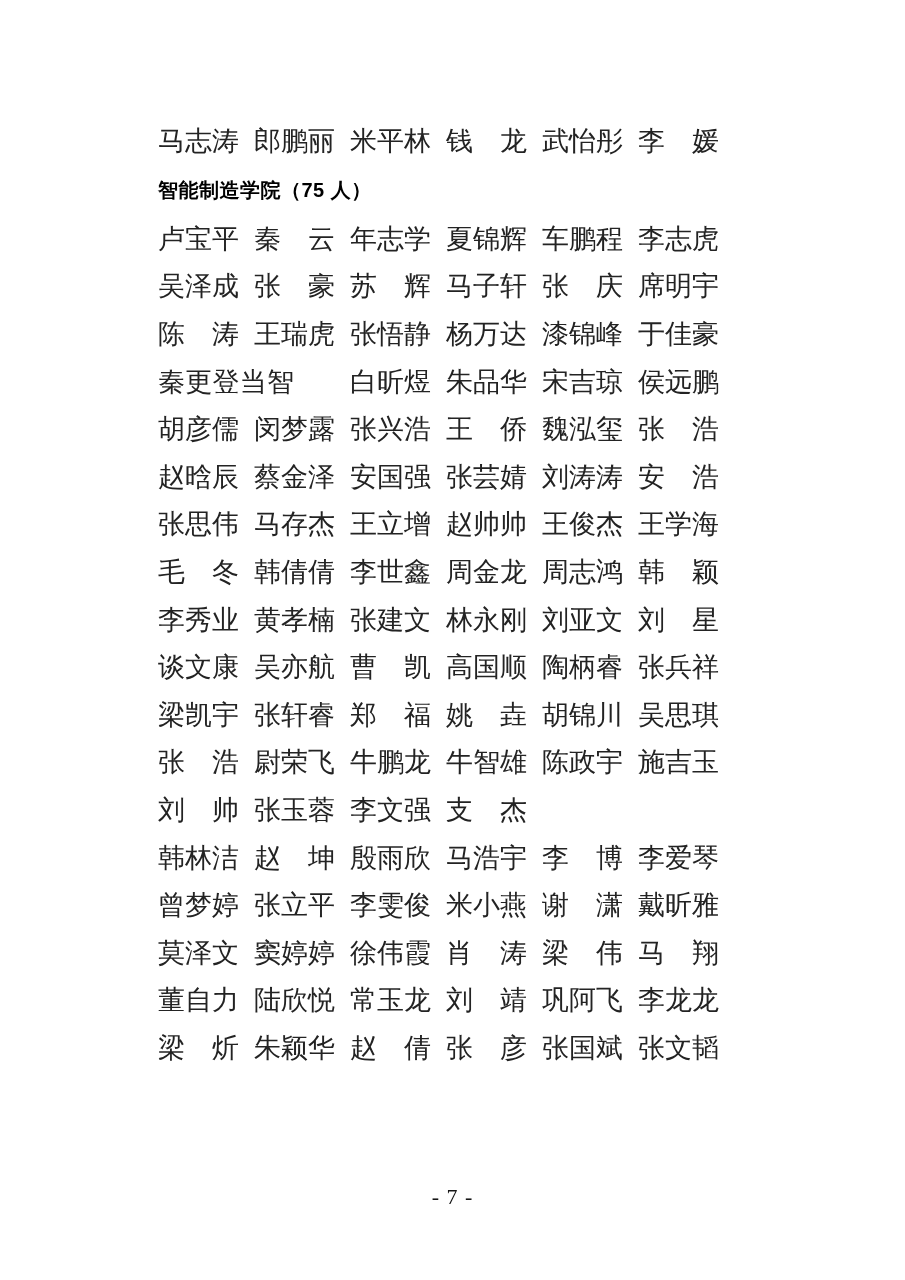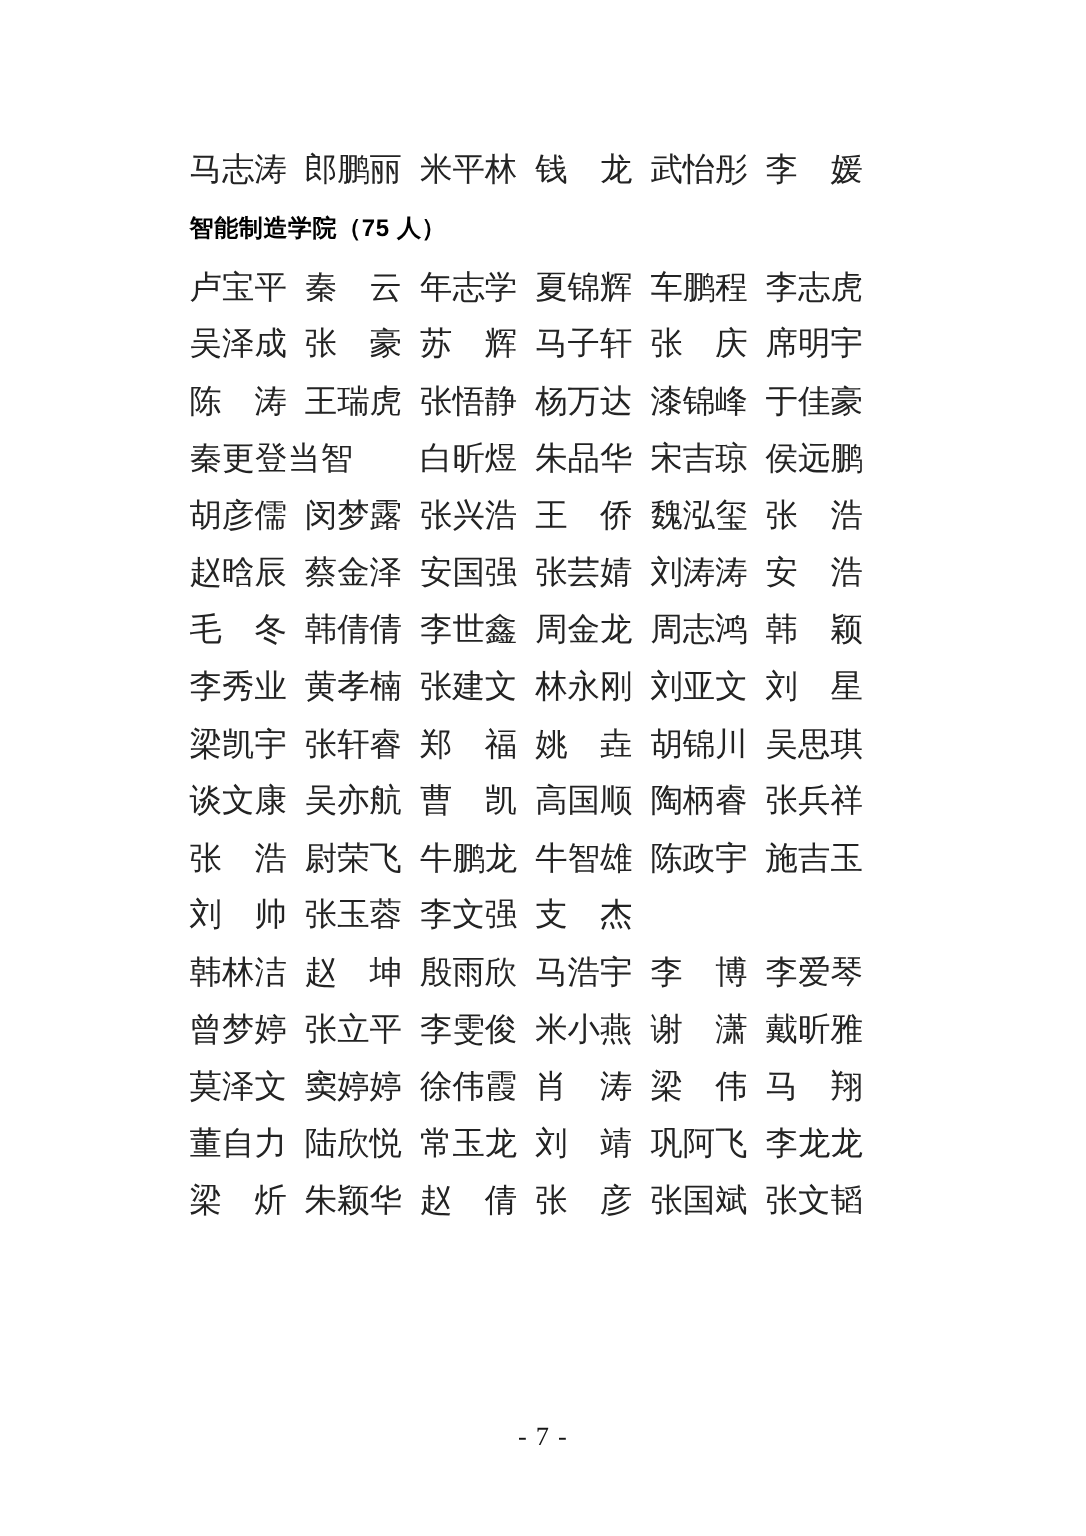--- a/index.html
+++ b/index.html
@@ -156,20 +156,28 @@
         <div class="cell"><span class="name">蔡金泽</span></div>
         <div class="cell"><span class="name">安国强</span></div>
         <div class="cell"><span class="name">张芸婧</span></div>
         <div class="cell"><span class="name">刘涛涛</span></div>
         <div class="cell"><span class="name j2">
             <span>安</span>
             <span>浩</span>
           </span></div>
       </div>
       <div class="name-row">
+        <div class="cell"><span class="name">张思伟</span></div>
+        <div class="cell"><span class="name">马存杰</span></div>
+        <div class="cell"><span class="name">王立增</span></div>
+        <div class="cell"><span class="name">赵帅帅</span></div>
+        <div class="cell"><span class="name">王俊杰</span></div>
+        <div class="cell"><span class="name">王学海</span></div>
+      </div>
+      <div class="name-row">
         <div class="cell"><span class="name j2">
             <span>毛</span>
             <span>冬</span>
           </span></div>
         <div class="cell"><span class="name">韩倩倩</span></div>
         <div class="cell"><span class="name">李世鑫</span></div>
         <div class="cell"><span class="name">周金龙</span></div>
         <div class="cell"><span class="name">周志鸿</span></div>
         <div class="cell"><span class="name j2">
             <span>韩</span>
@@ -181,43 +189,43 @@
         <div class="cell"><span class="name">黄孝楠</span></div>
         <div class="cell"><span class="name">张建文</span></div>
         <div class="cell"><span class="name">林永刚</span></div>
         <div class="cell"><span class="name">刘亚文</span></div>
         <div class="cell"><span class="name j2">
             <span>刘</span>
             <span>星</span>
           </span></div>
       </div>
       <div class="name-row">
-        <div class="cell"><span class="name">梁凯宇</span></div>
-        <div class="cell"><span class="name">张轩睿</span></div>
-        <div class="cell"><span class="name j2">
-            <span>郑</span>
-            <span>福</span>
-          </span></div>
-        <div class="cell"><span class="name j2">
-            <span>姚</span>
-            <span>垚</span>
-          </span></div>
-        <div class="cell"><span class="name">胡锦川</span></div>
-        <div class="cell"><span class="name">吴思琪</span></div>
-      </div>
-      <div class="name-row">
         <div class="cell"><span class="name">谈文康</span></div>
         <div class="cell"><span class="name">吴亦航</span></div>
         <div class="cell"><span class="name j2">
             <span>曹</span>
             <span>凯</span>
           </span></div>
         <div class="cell"><span class="name">高国顺</span></div>
         <div class="cell"><span class="name">陶柄睿</span></div>
         <div class="cell"><span class="name">张兵祥</span></div>
+      </div>
+      <div class="name-row">
+        <div class="cell"><span class="name">梁凯宇</span></div>
+        <div class="cell"><span class="name">张轩睿</span></div>
+        <div class="cell"><span class="name j2">
+            <span>郑</span>
+            <span>福</span>
+          </span></div>
+        <div class="cell"><span class="name j2">
+            <span>姚</span>
+            <span>垚</span>
+          </span></div>
+        <div class="cell"><span class="name">胡锦川</span></div>
+        <div class="cell"><span class="name">吴思琪</span></div>
       </div>
       <div class="name-row">
         <div class="cell"><span class="name j2">
             <span>张</span>
             <span>浩</span>
           </span></div>
         <div class="cell"><span class="name">尉荣飞</span></div>
         <div class="cell"><span class="name">牛鹏龙</span></div>
         <div class="cell"><span class="name">牛智雄</span></div>
         <div class="cell"><span class="name">陈政宇</span></div>

